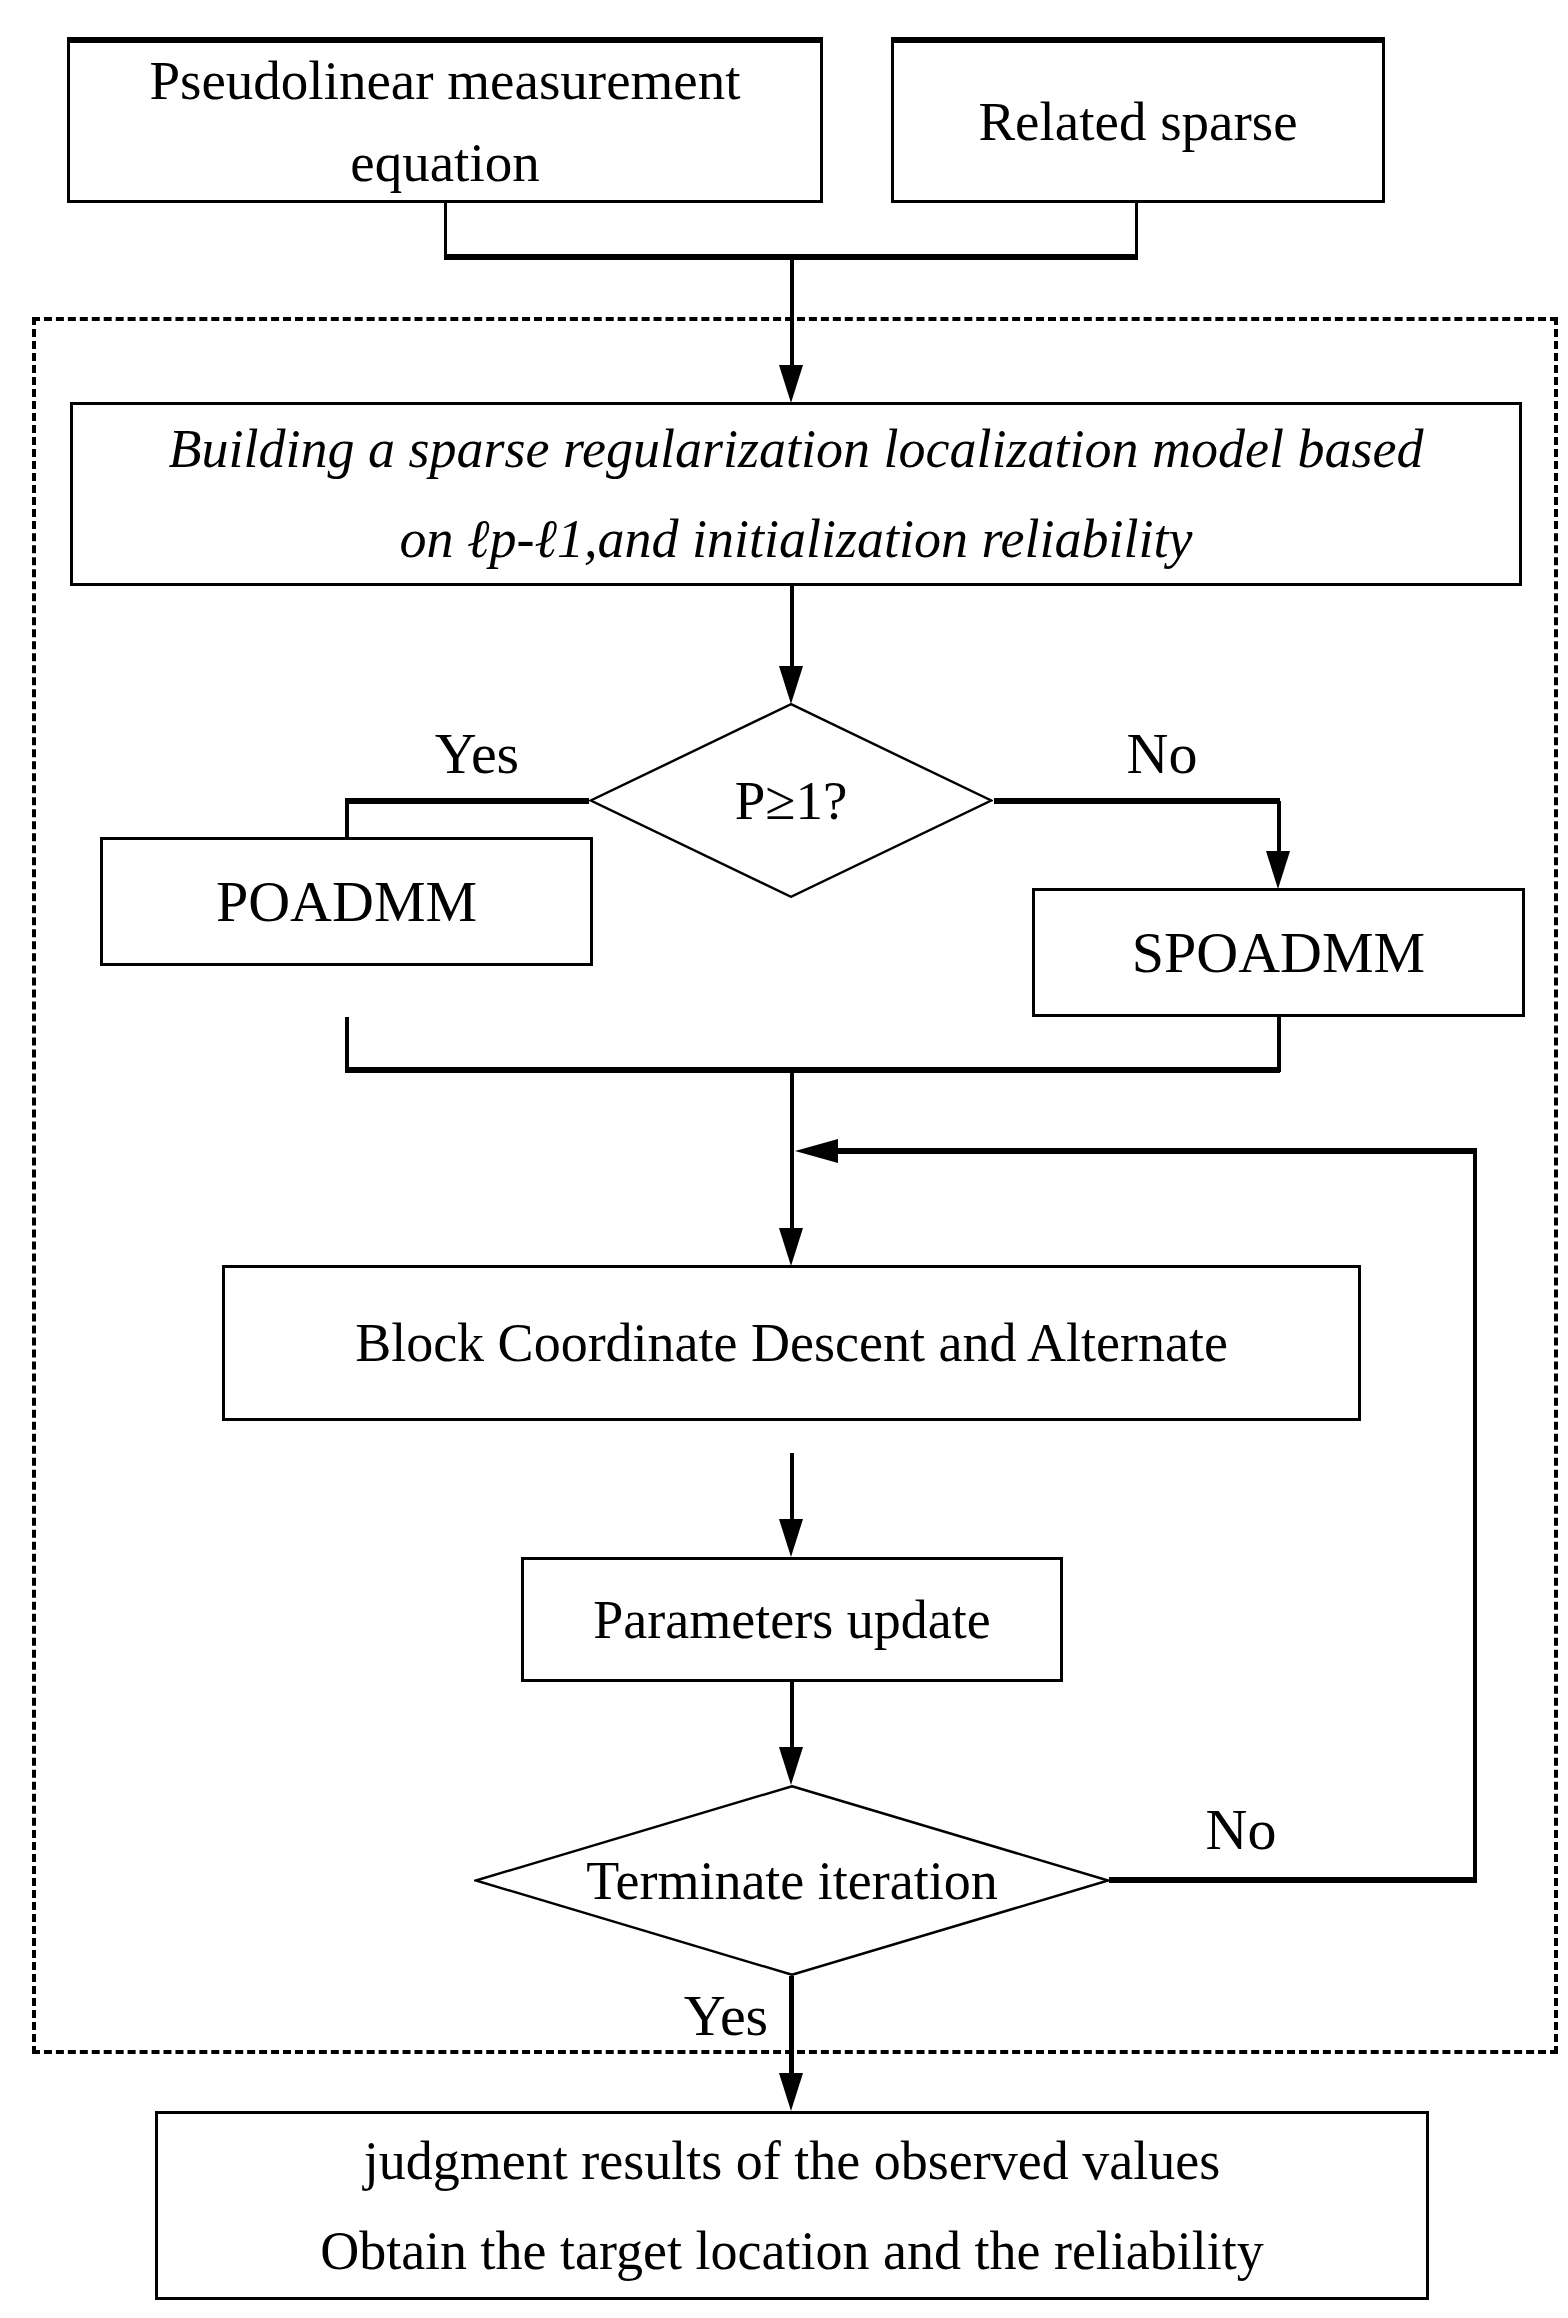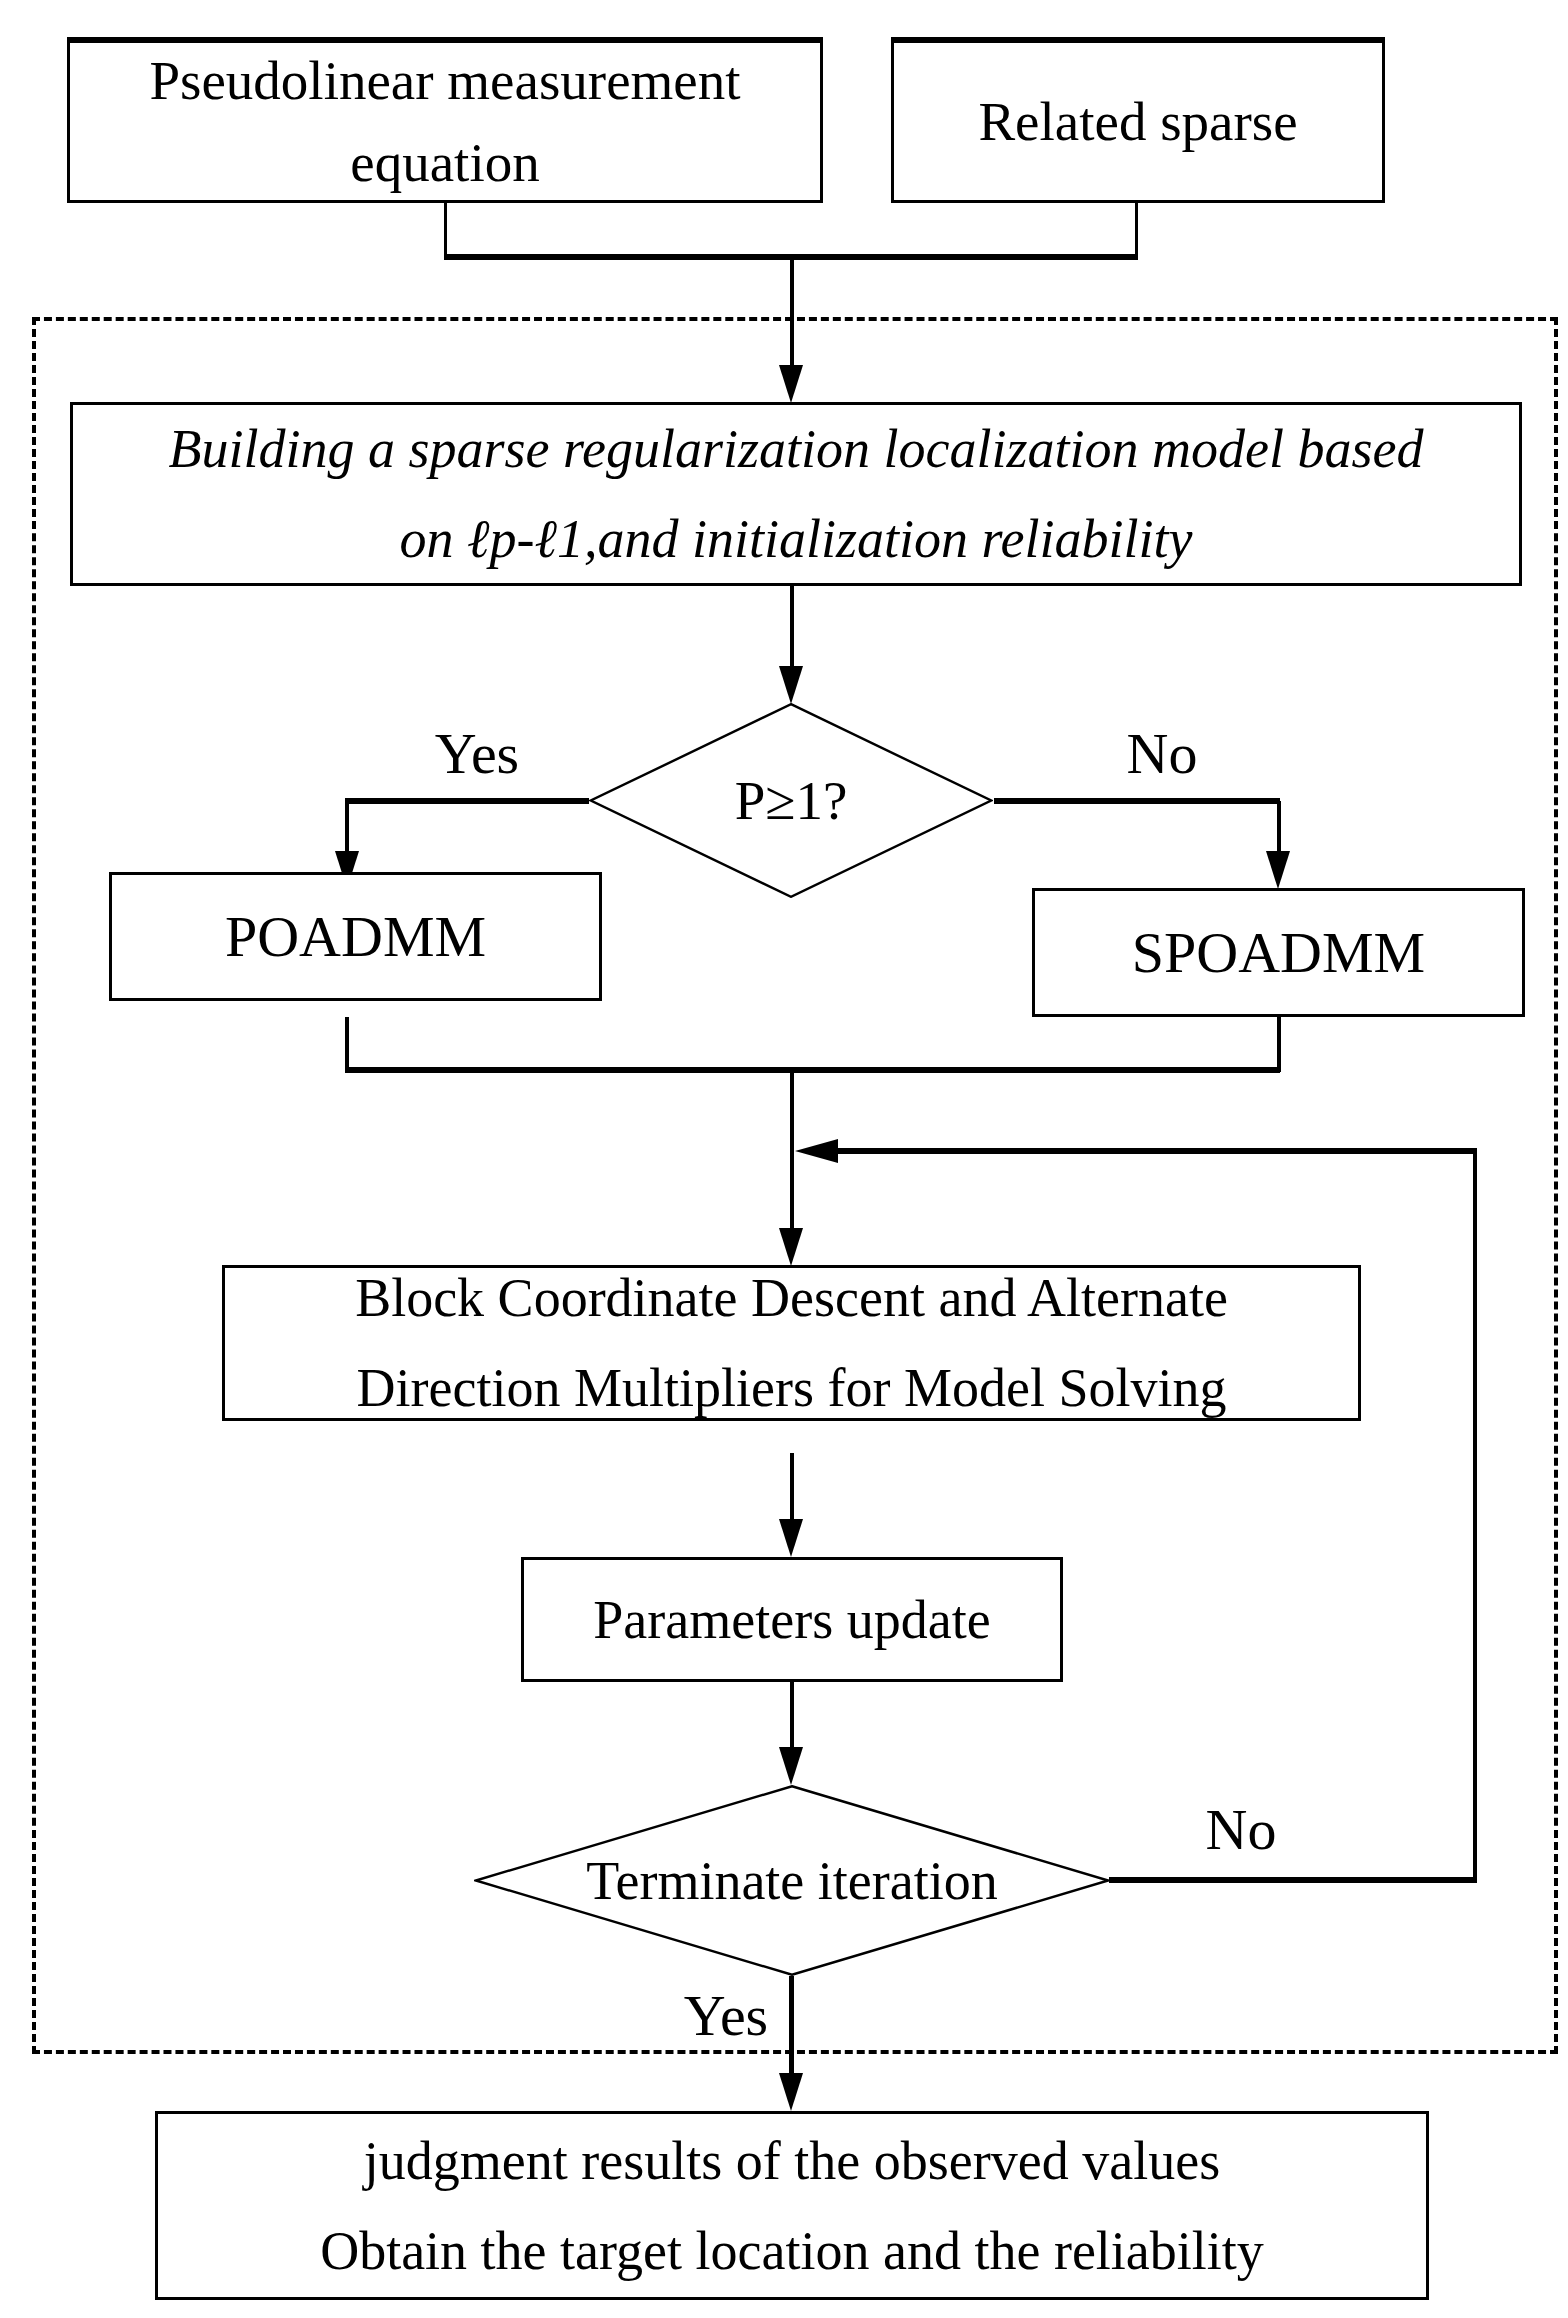--- a/index.html
+++ b/index.html
@@ -84,42 +84,41 @@
   <div class="edge-label" style="left:1095px;top:722px;">No</div>
 
   <div class="line" style="left:345px;top:798px;width:244px;height:6px;"></div>
   <div class="line" style="left:345px;top:801px;width:3.7px;height:55px;"></div>
   <div class="arrow-down" style="left:335px;top:851px;"></div>
 
   <div class="line" style="left:994px;top:798px;width:286px;height:6px;"></div>
   <div class="line" style="left:1277px;top:801px;width:3.7px;height:55px;"></div>
   <div class="arrow-down" style="left:1266px;top:851px;"></div>
 
-  <div class="node fs95" style="left:100px;top:872px;width:493px;height:129px;margin-left:9px;">
+  <div class="node fs95" style="left:100px;top:837px;width:493px;height:129px;">
     <div class="txt">POADMM</div>
   </div>
 
   <div class="node fs95" style="left:1032px;top:888px;width:493px;height:129px;">
     <div class="txt">SPOADMM</div>
   </div>
 
   <div class="line" style="left:345px;top:1017px;width:3.7px;height:55px;"></div>
   <div class="line" style="left:1277px;top:1017px;width:3.7px;height:55px;"></div>
   <div class="line" style="left:345px;top:1067px;width:935px;height:6px;"></div>
   <div class="line" style="left:790px;top:1071px;width:3.7px;height:160px;"></div>
   <div class="arrow-down" style="left:779px;top:1228px;"></div>
 
   <div class="arrow-left" style="left:795px;top:1139px;"></div>
   <div class="line" style="left:834px;top:1148px;width:643px;height:6px;"></div>
   <div class="line" style="left:1473px;top:1151px;width:4.3px;height:730px;"></div>
 
   <div class="node fs88" style="left:222px;top:1265px;width:1139px;height:156px;">
     <div class="txt">
       <div class="nowrap">Block Coordinate Descent and Alternate</div>
-      <div class="nowrap">Direction Multipliers for Model Solving</div>
     </div>
   </div>
 
   <div class="line" style="left:790px;top:1453px;width:3.7px;height:70px;"></div>
   <div class="arrow-down" style="left:779px;top:1519px;"></div>
 
   <div class="node fs88" style="left:521px;top:1557px;width:542px;height:125px;">
     <div class="txt">Parameters update</div>
   </div>
 

